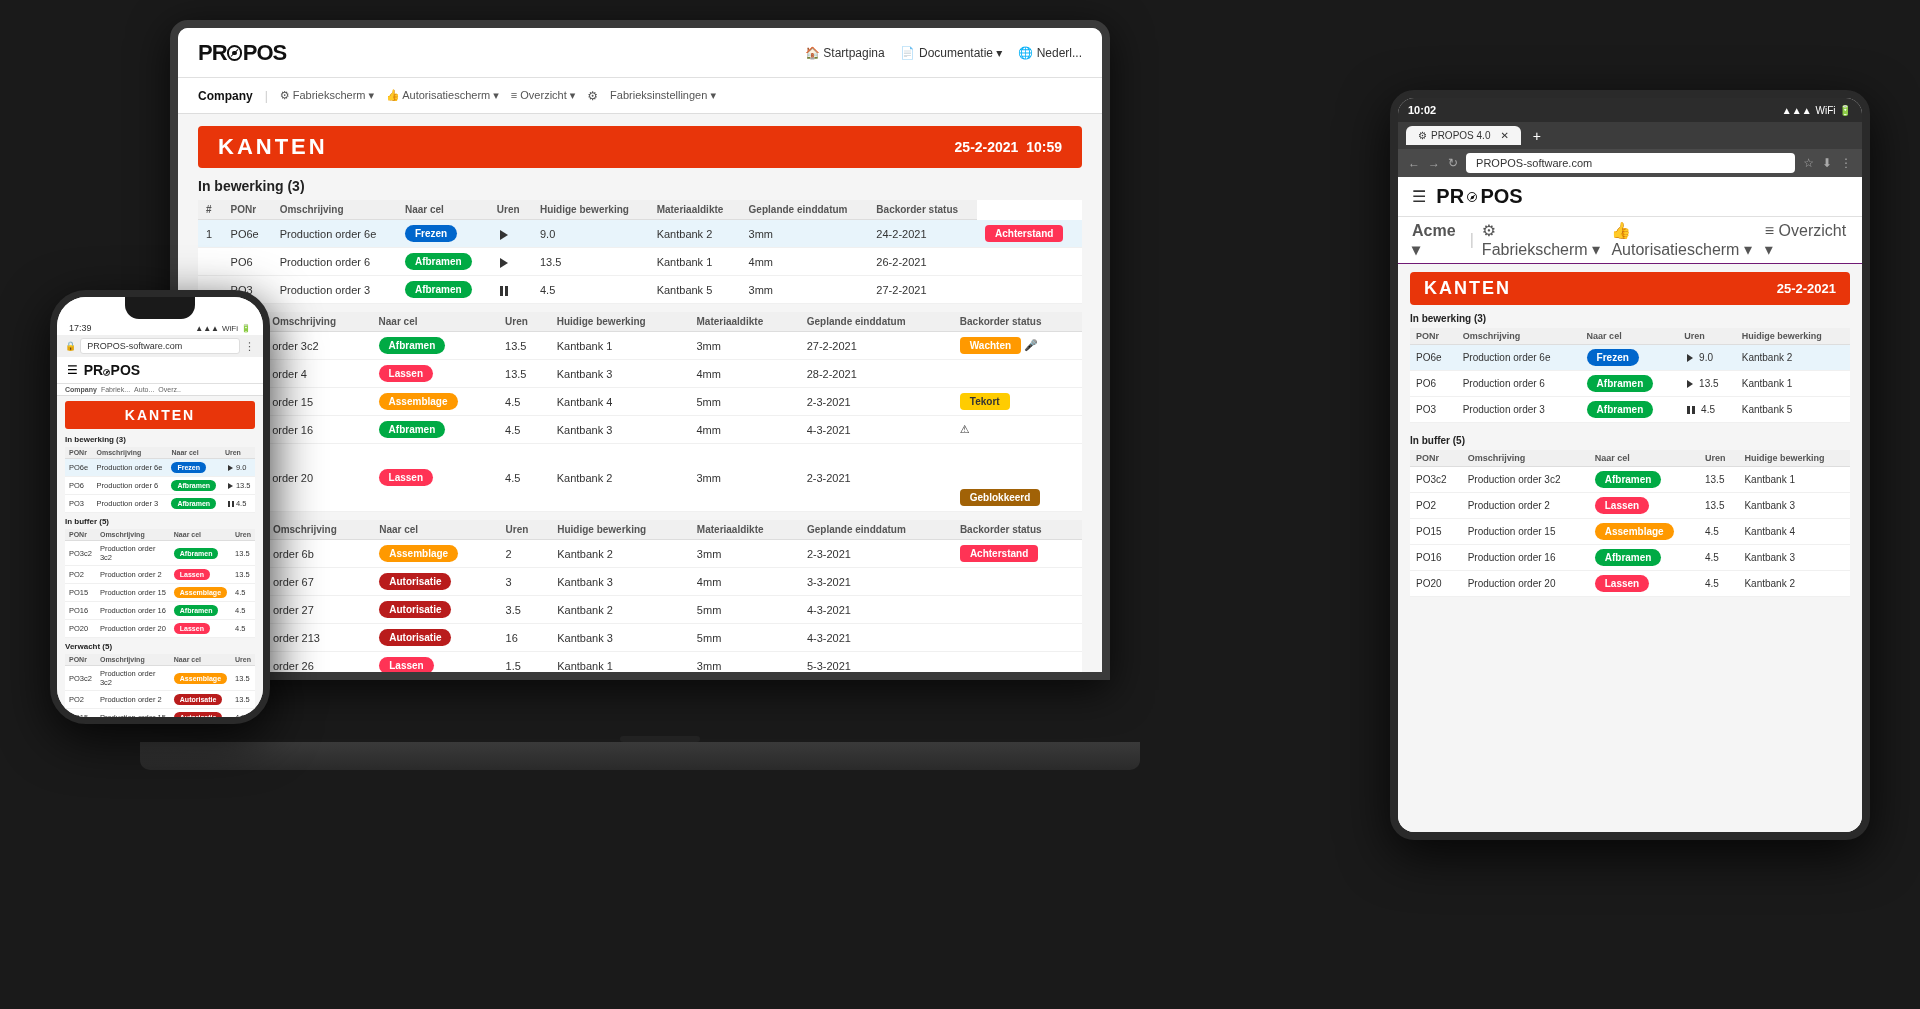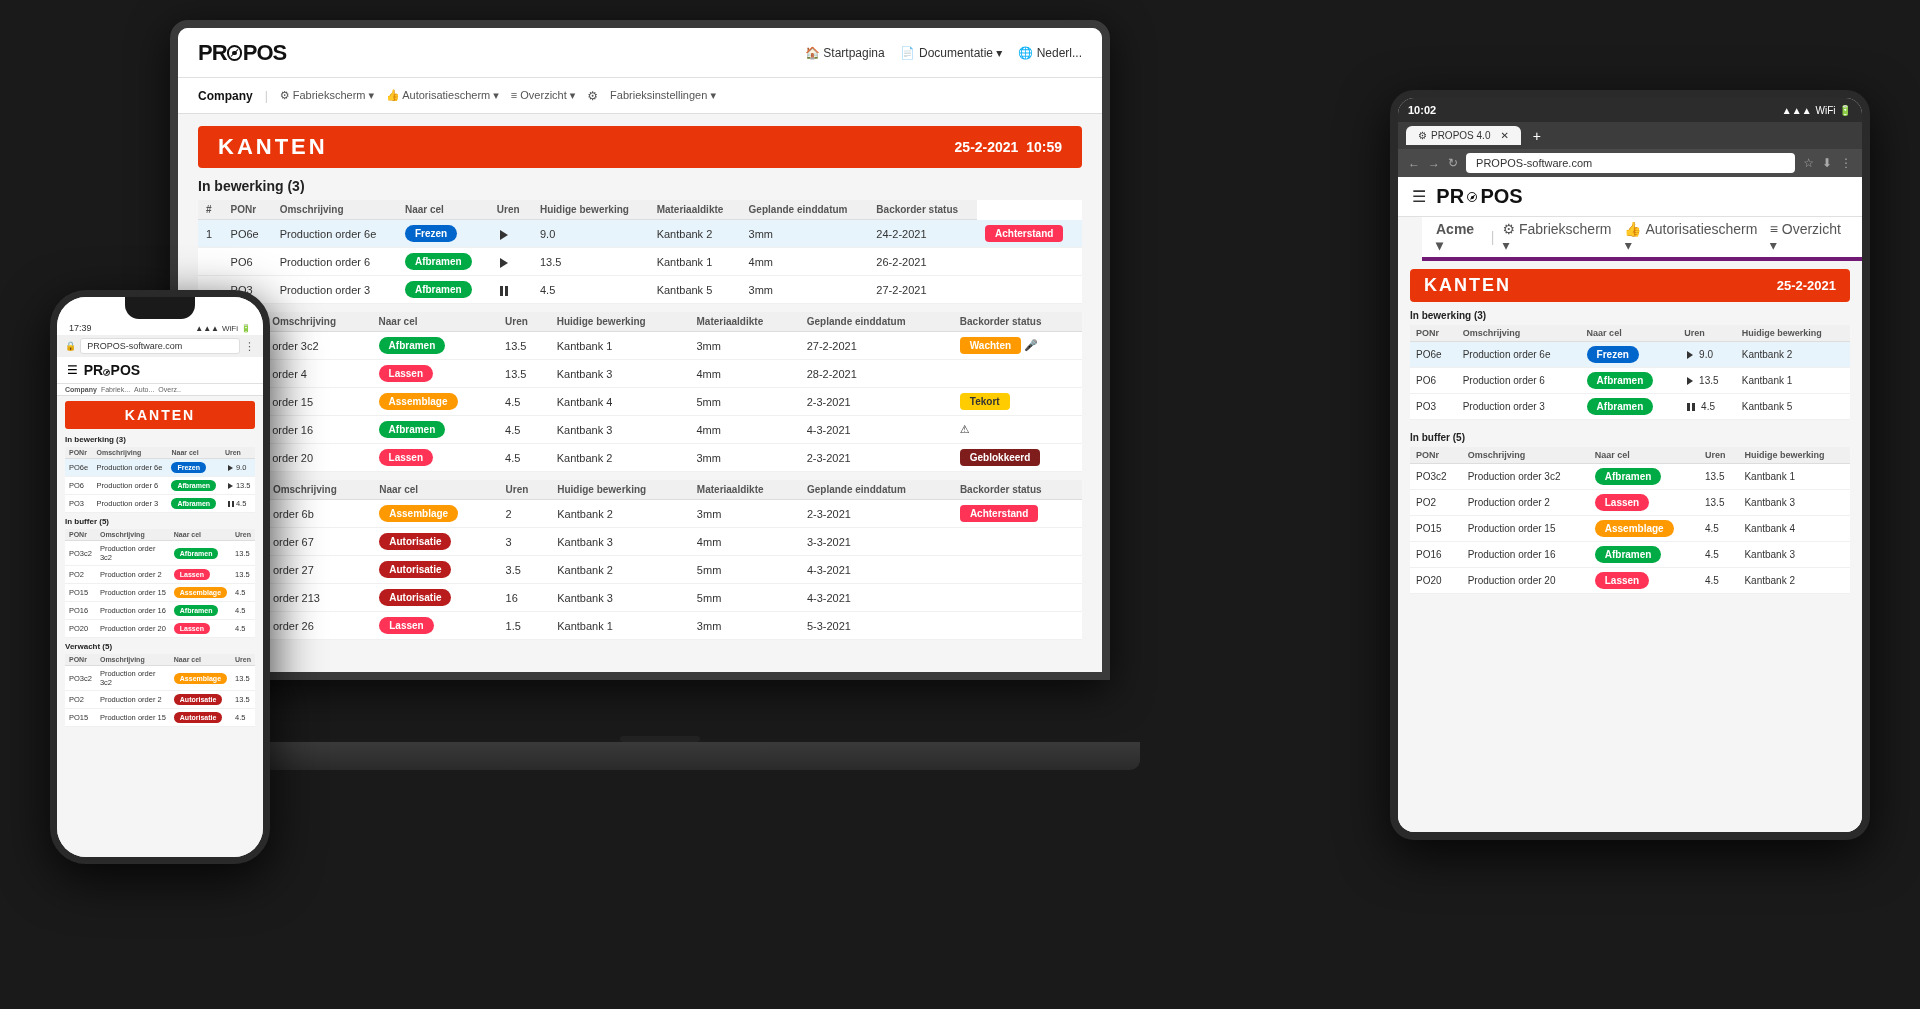--- a/index.html
+++ b/index.html
@@ -182,21 +182,21 @@
       white-space: nowrap;
     }
     .badge-frezen { background: #0066cc; }
     .badge-afbramen { background: #00aa44; }
     .badge-lassen { background: #ff3355; }
     .badge-assemblage { background: #ff9900; }
     .badge-autorisatie { background: #b91c1c; }
     .badge-achterstand { background: #ff3355; border-radius: 4px; }
     .badge-wachten { background: #ff9900; border-radius: 4px; }
     .badge-tekort { background: #ffcc00; color: #333; border-radius: 4px; }
-    .badge-geblokkeerd { background: #7f1d1d; border-radius: 4px; }
+    .badge-geblokkeerd { background: #a16207; border-radius: 4px; margin-top: 40px; }
 
     
     .tablet-container {
       position: absolute;
       right: 50px;
       top: 90px;
       width: 480px;
       height: 750px;
     }
     .tablet-outer {
@@ -310,30 +310,29 @@
       gap: 3px;
     }
     .hamburger-icon {
       font-size: 16px;
       cursor: pointer;
       color: #333;
     }
 
     .toolbar-tablet {
       background: #fff;
-      border-bottom: 4px solid #701a75;
+      border-bottom: 1px solid #701a75;
       padding: 4px 14px;
       display: flex;
       align-items: center;
       gap: 8px;
-      font-size: 14px;
+      font-size: 16px;
       color: #555;
       flex-wrap: nowrap;
       overflow: hidden;
-      margin-left: 24px;
     }
 
     .tablet-main {
       padding: 8px 12px;
     }
     .kanten-header-tablet {
       background: #e8350a;
       color: white;
       display: flex;
       align-items: center;
@@ -375,21 +374,21 @@
     .row-highlighted-tablet {
       background: #e8f4fb !important;
     }
 
     
     .phone-container {
       position: absolute;
       left: 50px;
       top: 290px;
       width: 220px;
-      height: 574px;
+      height: 434px;
       z-index: 10;
     }
     .phone-outer {
       width: 100%;
       height: 100%;
       background: #1a1a1a;
       border-radius: 36px;
       border: 7px solid #2a2a2a;
       box-shadow: 0 15px 50px rgba(0,0,0,0.8);
       overflow: hidden;

